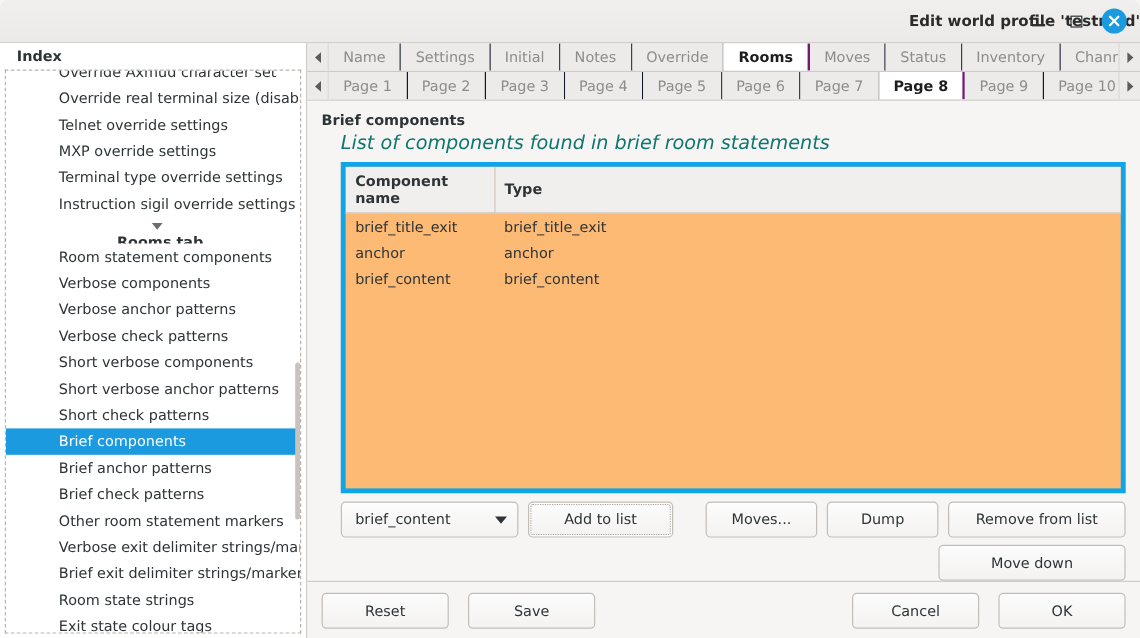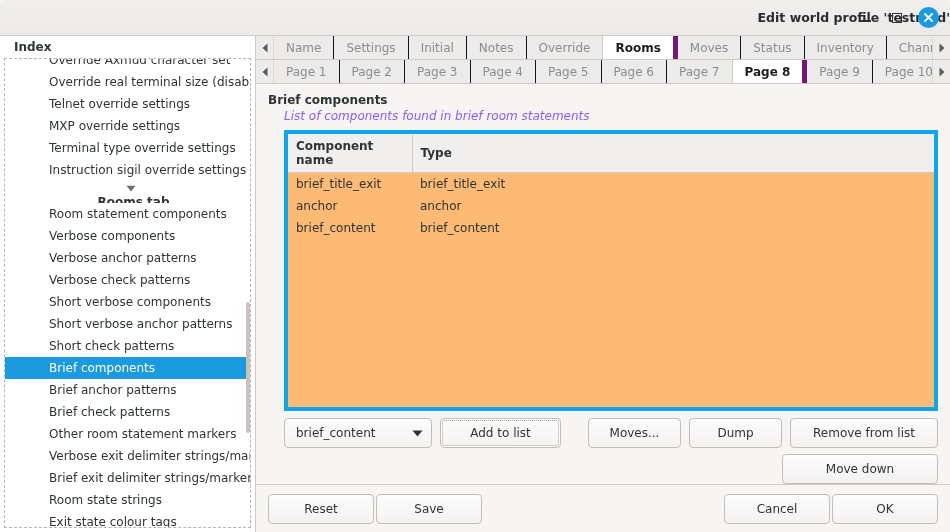--- a/index.html
+++ b/index.html
@@ -204,21 +204,21 @@
     font-size: 12px;
     color: #8c8c8c;
     background: #edebe9;
     border-right: 1px solid #0f172a;
     white-space: nowrap;
   }
   .tab.active {
     background: #ffffff;
     color: #1d1d1d;
     font-weight: bold;
-    border-right: 5px solid #701a75;
+    border-right: 2px solid #701a75;
     border-left: 1px solid #cfcac5;
     margin-left: -1px;
   }
 
   
   .page {
     flex: 1 1 auto;
     min-height: 0;
     background: #f6f5f4;
     padding: 9px 12px 0 12px;
@@ -226,22 +226,22 @@
     flex-direction: column;
   }
   .page-title {
     font-weight: bold;
     font-size: 12px;
     color: #2e3436;
     margin: 0 0 2px 0;
   }
   .page-subtitle {
     font-style: italic;
-    font-size: 12px;
-    color: #8b5cf6;
+    font-size: 16px;
+    color: #0f766e;
     margin: 0 0 7px 16px;
   }
 
   
   .tablewrap {
     flex: 1 1 auto;
     min-height: 0;
     background: #fdba74;
     border: 4px solid #0ea5e9;
     margin: 0 0 0 16px;
@@ -327,21 +327,21 @@
 
   
   .bottombar {
     flex: 0 0 48px;
     height: 48px;
     border-top: 1px solid #cfcac5;
     background: #f6f5f4;
     display: flex;
     align-items: center;
     padding: 0 12px 0 12px;
-    gap: 2px;
+    gap: 16px;
   }
   .btn-bottom { width: 106px; height: 30px; }
 </style>
 </head>
 <body>
 
 <div id="app">
 
   <div class="titlebar">
     <div class="title-text">Edit world profile 'testmud'</div>

